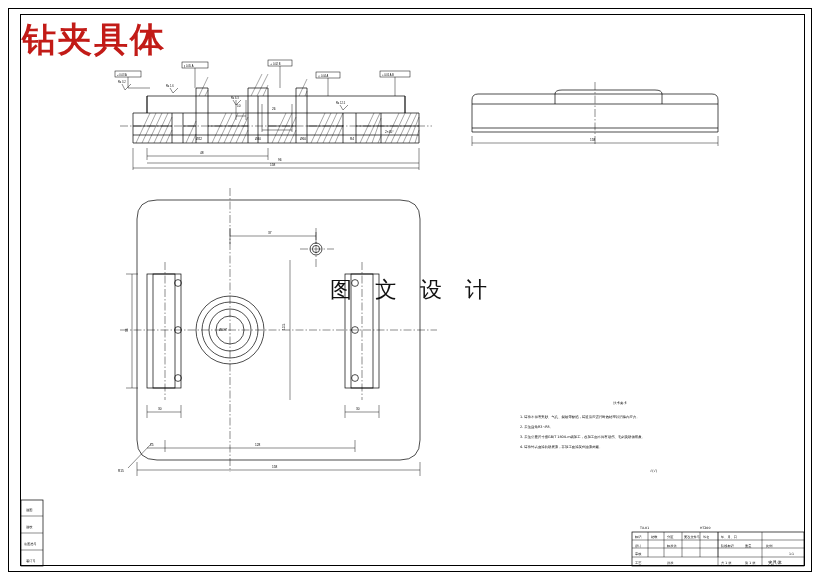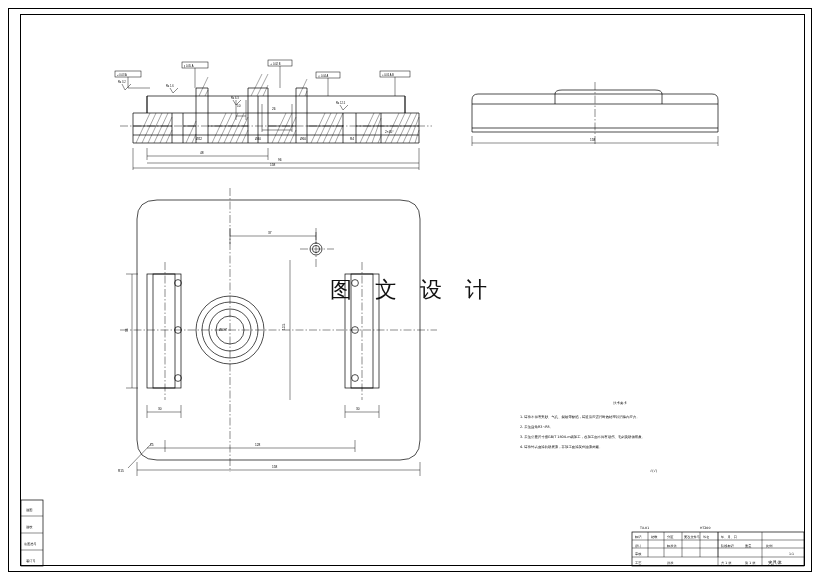--- a/index.html
+++ b/index.html
@@ -22,20 +22,21 @@
   .box{stroke:#000;stroke-width:0.5;fill:none;}
 </style>
 </head>
 <body>
 
 <div id="sheet">
 
   <div class="frame-outer"></div>
   <div class="frame-inner"></div>
 
+  <div class="title-red">钻夹具体</div>
   <div class="watermark">图 文 设 计</div>
 
   <svg viewBox="0 0 820 580">
 
     <g>
 
       <path class="ln" d="M133,113 L133,143 L419,143 L419,113 L405,113 L405,96 L147,96 L147,113 Z"></path>
 
       <path class="ln" d="M147,113 L405,113"></path>
       <path class="ln" d="M147,96 L147,113"></path>

